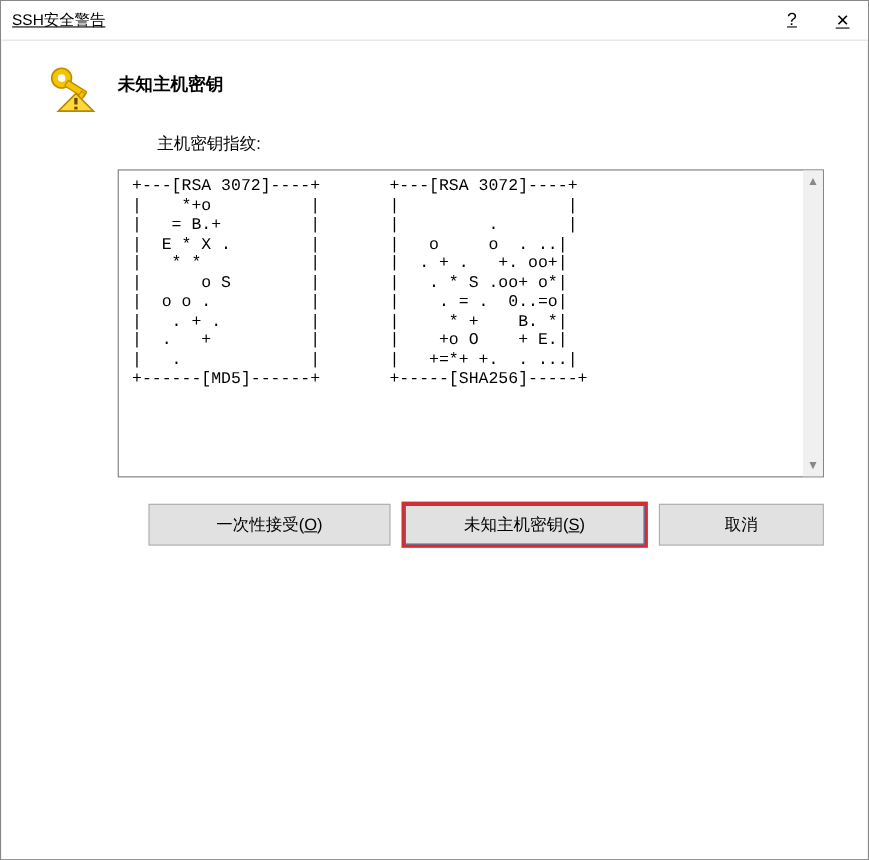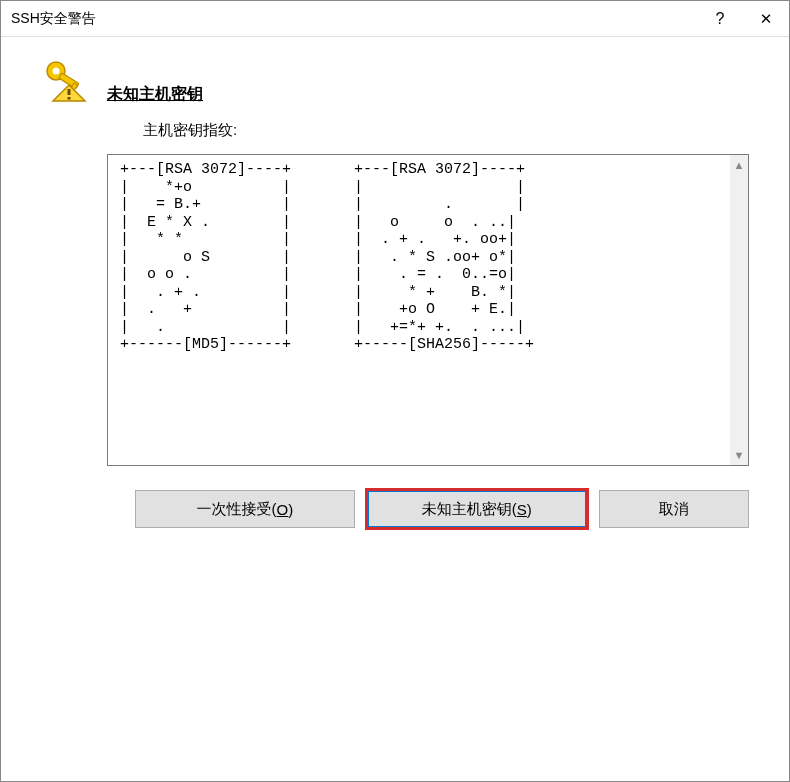--- a/index.html
+++ b/index.html
@@ -13,37 +13,37 @@
       overflow: hidden;
       border: 1px solid #888;
     }
     .titlebar {
       height: 36px;
       background: #fff;
       border-bottom: 1px solid #e0e0e0;
       display: flex;
       align-items: center;
       padding: 0 0 0 10px;
+      text-decoration: underline;
     }
     .titlebar .title { font-size: 14px; flex: 1; }
     .tb-btn {
       width: 46px; height: 36px;
       display: flex; align-items: center; justify-content: center;
       font-size: 16px;
     }
     .tb-btn.close { font-size: 15px; }
     .content {
       padding: 20px 40px 20px 40px;
     }
     .header-row {
       display: flex;
-      align-items: flex-end;
+      align-items: flex-start;
       gap: 18px;
       margin-bottom: 16px;
-      text-decoration: underline;
     }
     .warn-icon { width: 48px; height: 48px; flex-shrink: 0; }
     .heading { font-weight: bold; font-size: 16px; margin-top: 10px; }
     .body-text {
       margin-left: 66px;
       font-size: 15px;
       line-height: 1.6;
       margin-bottom: 70px;
     }
     .fp-label {
@@ -54,21 +54,21 @@
     .fp-line {
       margin-left: 80px;
       font-size: 15px;
       margin-bottom: 24px;
       word-break: break-all;
     }
     .art-box {
       margin-left: 66px;
       border: 1px solid #7a7a7a;
       padding: 6px 12px 6px 12px;
-      height: 312px;
+      height: 280px;
       position: relative;
       display: flex;
     }
     .art-content {
       white-space: pre;
       font-family: "Courier New", Consolas, monospace;
       font-size: 15px;
       line-height: 17.5px;
       flex: 1;
     }

